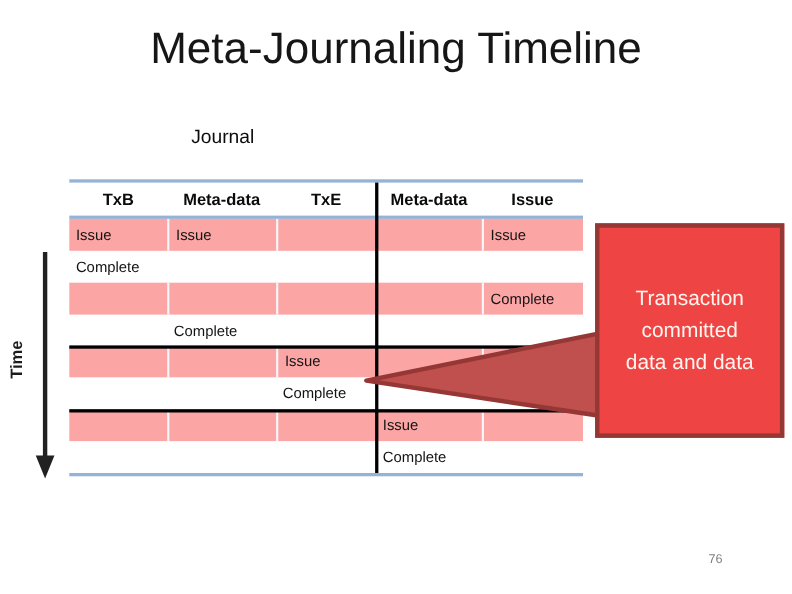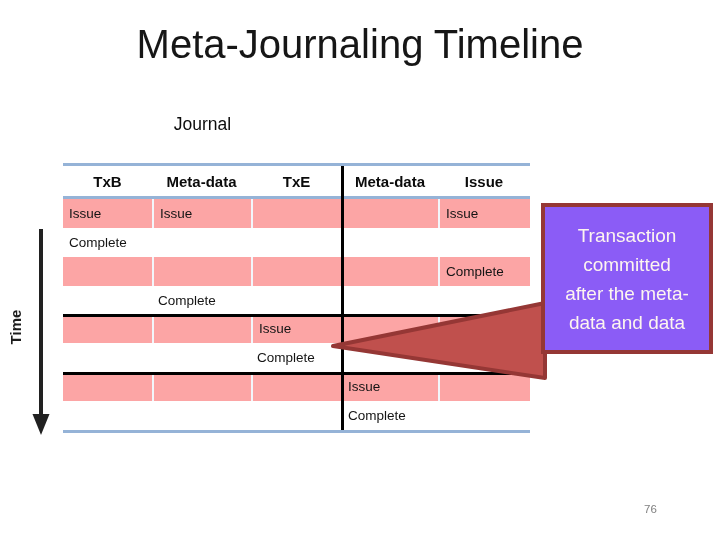--- a/index.html
+++ b/index.html
@@ -32,22 +32,22 @@
   .header-row .cell{display:block;padding-left:0;height:auto;}
   .c0{width:89px;} .c1{width:99px;} .c2{width:91px;} .c3{width:96px;} .c4{width:92px;}
   .row.blue .cell.sep{border-left:2px solid #f2f6fb;}
   .phase-line{position:absolute;left:0;width:467px;height:3px;background:#000;}
   .phase-line.p1{top:151px;}
   .phase-line.p2{top:209px;}
   .vdivider{position:absolute;left:278px;top:3px;width:3px;height:264px;background:#000;}
 
   
   .callout-arrow-svg{position:absolute;left:0;top:0;pointer-events:none;}
-  .callout{position:absolute;left:541px;top:203px;width:172px;height:151px;box-sizing:border-box;
-           background:#8b5cf6;border:4px solid #953735;display:flex;flex-direction:column;
+  .callout{position:absolute;left:541px;top:203px;width:172px;height:195px;box-sizing:border-box;
+           background:#ef4444;border:4px solid #953735;display:flex;flex-direction:column;
            justify-content:center;align-items:center;}
   .callout .line{font-size:19px;line-height:29px;color:#fdf5ef;text-align:center;white-space:nowrap;}
 
   .page-number{position:absolute;left:644px;top:503px;font-size:11.5px;color:#7f7f7f;}
 </style>
 </head>
 <body>
 
 <div class="slide">
 
@@ -138,19 +138,18 @@
     <div class="blueline bottom"></div>
   </div>
 
   <svg class="callout-arrow-svg" width="720" height="540" viewBox="0 0 720 540">
     <polygon points="333,346 545,303 545,378" fill="#c0504d" stroke="#953735" stroke-width="4" stroke-linejoin="round"></polygon>
   </svg>
 
   <div class="callout">
     <div class="line">Transaction</div>
     <div class="line">committed</div>
-    <div class="line">after the meta-</div>
     <div class="line">data and data</div>
   </div>
 
   <div class="page-number">76</div>
 
 </div>
 
 </body></html>

